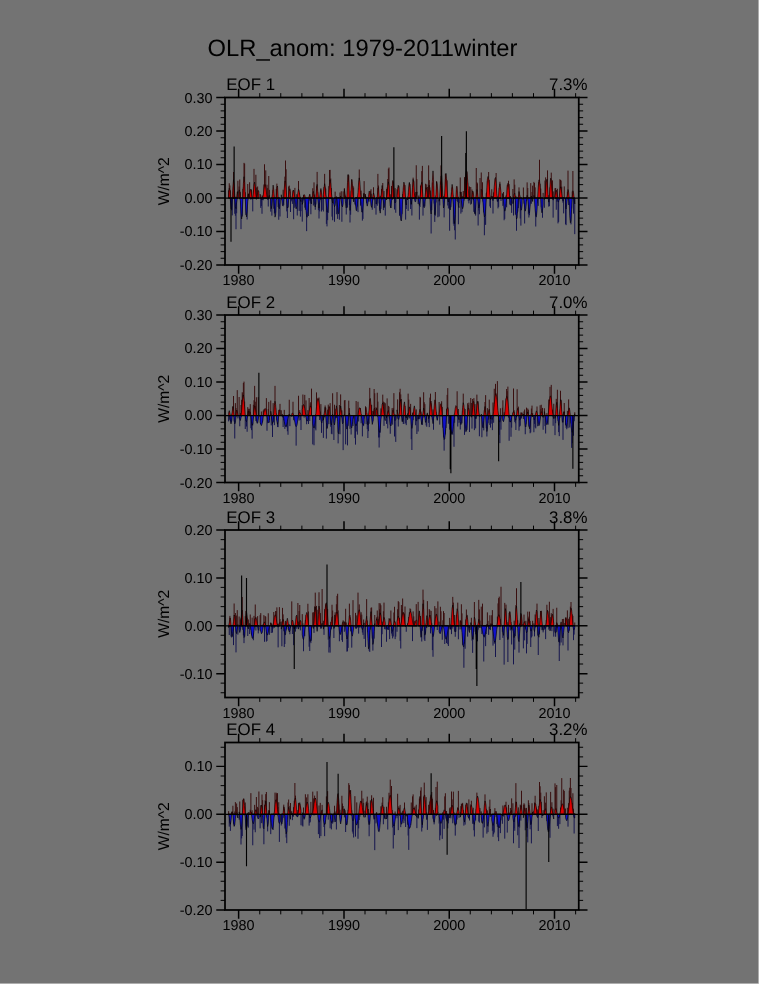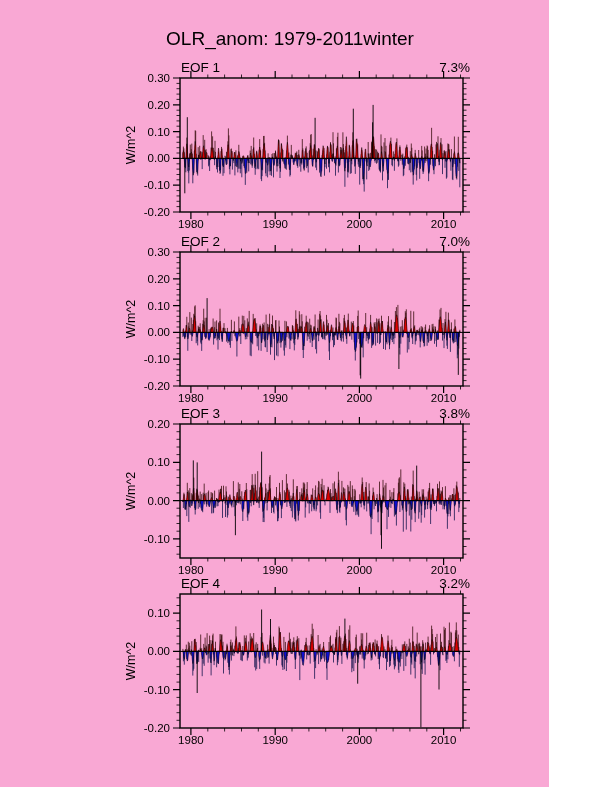--- a/index.html
+++ b/index.html
@@ -1,16 +1,16 @@
 <!DOCTYPE html>
 <html><head>
 <meta charset="utf-8">
 <style>
   html,body{margin:0;padding:0;background:#ffffff;}
-  #page{position:relative;width:549px;height:787px;background:#f9a8d4;overflow:hidden;}
+  #page{position:relative;width:607px;height:787px;background:#737373;overflow:hidden;}
   svg{position:absolute;left:0;top:0;}
   text{fill:#000000;font-family:"Liberation Sans","DejaVu Sans",sans-serif;}
   .title{font-size:19px;}
   .eof{font-size:13.5px;}
   .ylab{font-size:12.5px;}
   .tick-label{font-size:11.5px;}
 </style>
 </head>
 <body>
 

